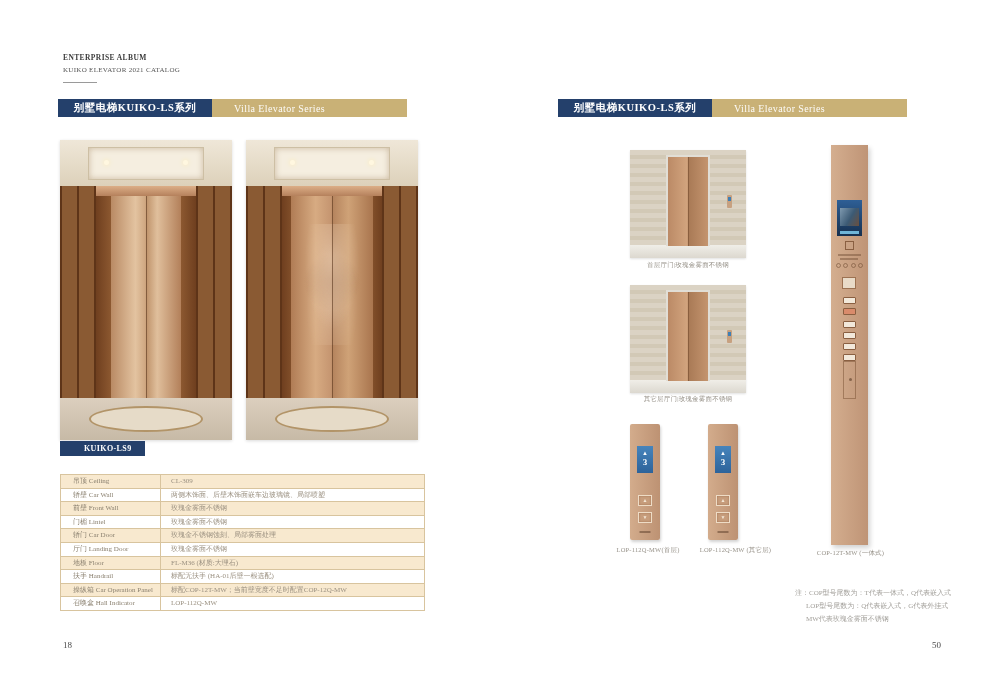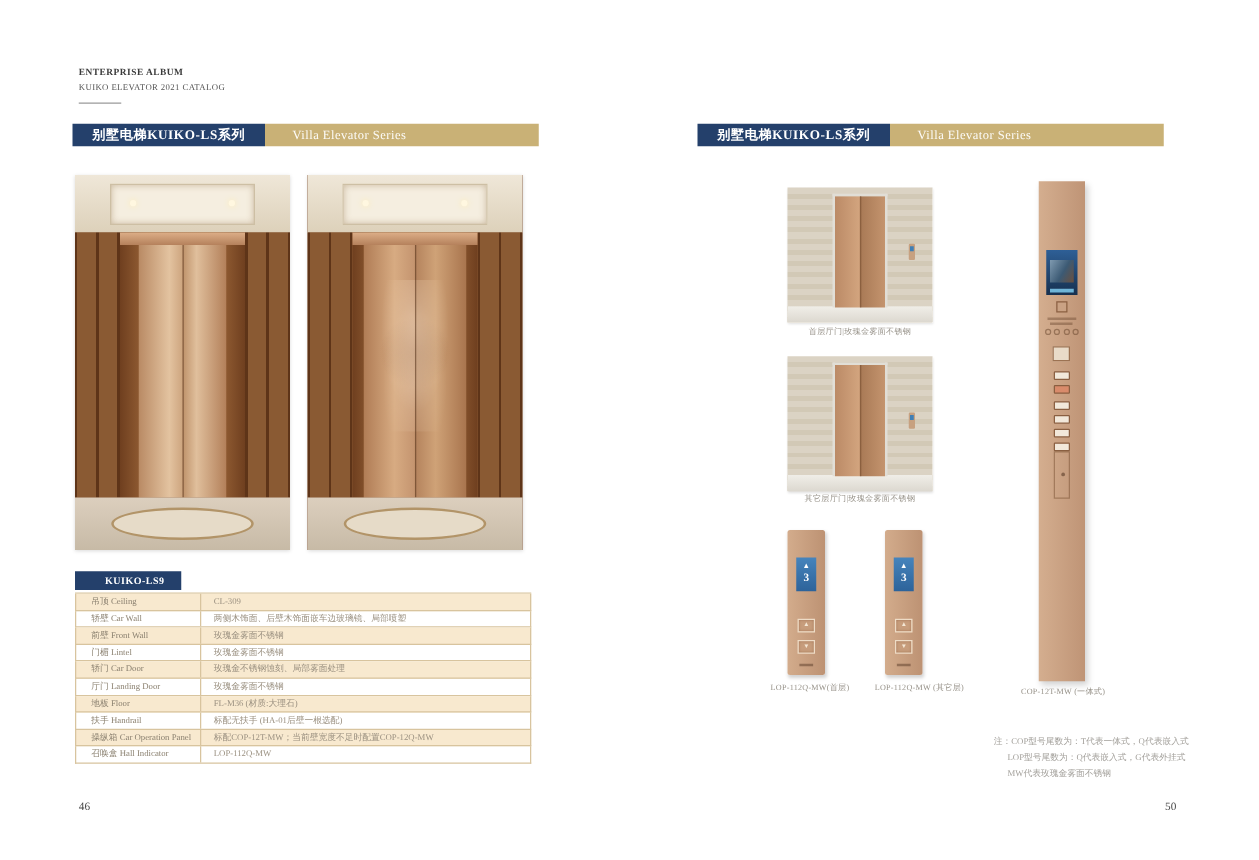--- a/index.html
+++ b/index.html
@@ -9,21 +9,21 @@
 
   
   .hdr1{font-size:7.5px;font-weight:bold;color:#3b3b3b;letter-spacing:.4px;}
   .hdr2{font-size:7px;color:#555;letter-spacing:.3px;margin-top:4px;}
   .hdr-rule{width:34px;height:1px;background:#9a9a9a;margin-top:8px;}
 
   
   .banner{height:18px;display:flex;}
   .banner-navy{width:154px;background:#24406b;color:#fff;font-size:10.5px;font-weight:bold;
                display:flex;align-items:center;justify-content:center;letter-spacing:.5px;}
-  .banner-tan{width:219px;background:#c9b176;color:rgba(255,255,255,.96);font-size:10px;
+  .banner-tan{width:195px;background:#c9b176;color:rgba(255,255,255,.96);font-size:10px;
               display:flex;align-items:center;padding-left:22px;box-sizing:border-box;letter-spacing:.4px;}
 
   
   .cab-photo{width:172px;height:300px;background:#7c4a27;overflow:hidden;box-shadow:0 1px 3px rgba(0,0,0,.15);}
   .cab-ceiling{position:absolute;top:0;left:0;right:0;height:46px;background:linear-gradient(#efe7d8,#ddd1ba);}
   .cab-recess{position:absolute;left:28px;right:28px;top:7px;bottom:6px;background:#f5eee0;
               border:1px solid #cdbfa4;box-shadow:inset 0 0 6px rgba(150,120,80,.45);}
   .cab-light{position:absolute;width:5px;height:5px;border-radius:50%;background:#fff7e0;box-shadow:0 0 5px #ffeeb8;top:20px;}
   .cab-light.l1{left:44px}.cab-light.l2{right:44px}
   .cab-wall{position:absolute;top:46px;bottom:42px;width:36px;}
@@ -147,21 +147,21 @@
       <div class="cab-door wide">
         <div class="cab-etch"></div>
         <div class="cab-seam"></div>
       </div>
     </div>
     <div class="cab-floor">
       <div class="cab-rug"></div>
     </div>
   </div>
 
-  <div class="abs tbl-title" style="left:60px;top:457px;padding-left:24px;">KUIKO-LS9</div>
+  <div class="abs tbl-title" style="left:60px;top:441px;padding-left:24px;">KUIKO-LS9</div>
   <div class="abs spec-table" style="left:60px;top:474px;">
     <div class="t-row">
       <div class="t-label">吊顶 Ceiling</div>
       <div class="t-val">CL-309</div>
     </div>
     <div class="t-row">
       <div class="t-label">轿壁 Car Wall</div>
       <div class="t-val">两侧木饰面、后壁木饰面嵌车边玻璃镜、局部喷塑</div>
     </div>
     <div class="t-row">
@@ -191,21 +191,21 @@
     <div class="t-row">
       <div class="t-label">操纵箱 Car Operation Panel</div>
       <div class="t-val">标配COP-12T-MW；当前壁宽度不足时配置COP-12Q-MW</div>
     </div>
     <div class="t-row">
       <div class="t-label">召唤盒 Hall Indicator</div>
       <div class="t-val">LOP-112Q-MW</div>
     </div>
   </div>
 
-  <div class="abs pagenum" style="left:63px;top:640px;">46</div>
+  <div class="abs pagenum" style="left:63px;top:640px;">18</div>
 
   <div class="abs banner" style="left:558px;top:99px;">
     <div class="banner-navy">别墅电梯KUIKO-LS系列</div>
     <div class="banner-tan">Villa Elevator Series</div>
   </div>
 
   <div class="abs door-photo" style="left:630px;top:150px;">
     <div class="door-floor"></div>
     <div class="door-frame">
       <div class="cab-seam"></div>

